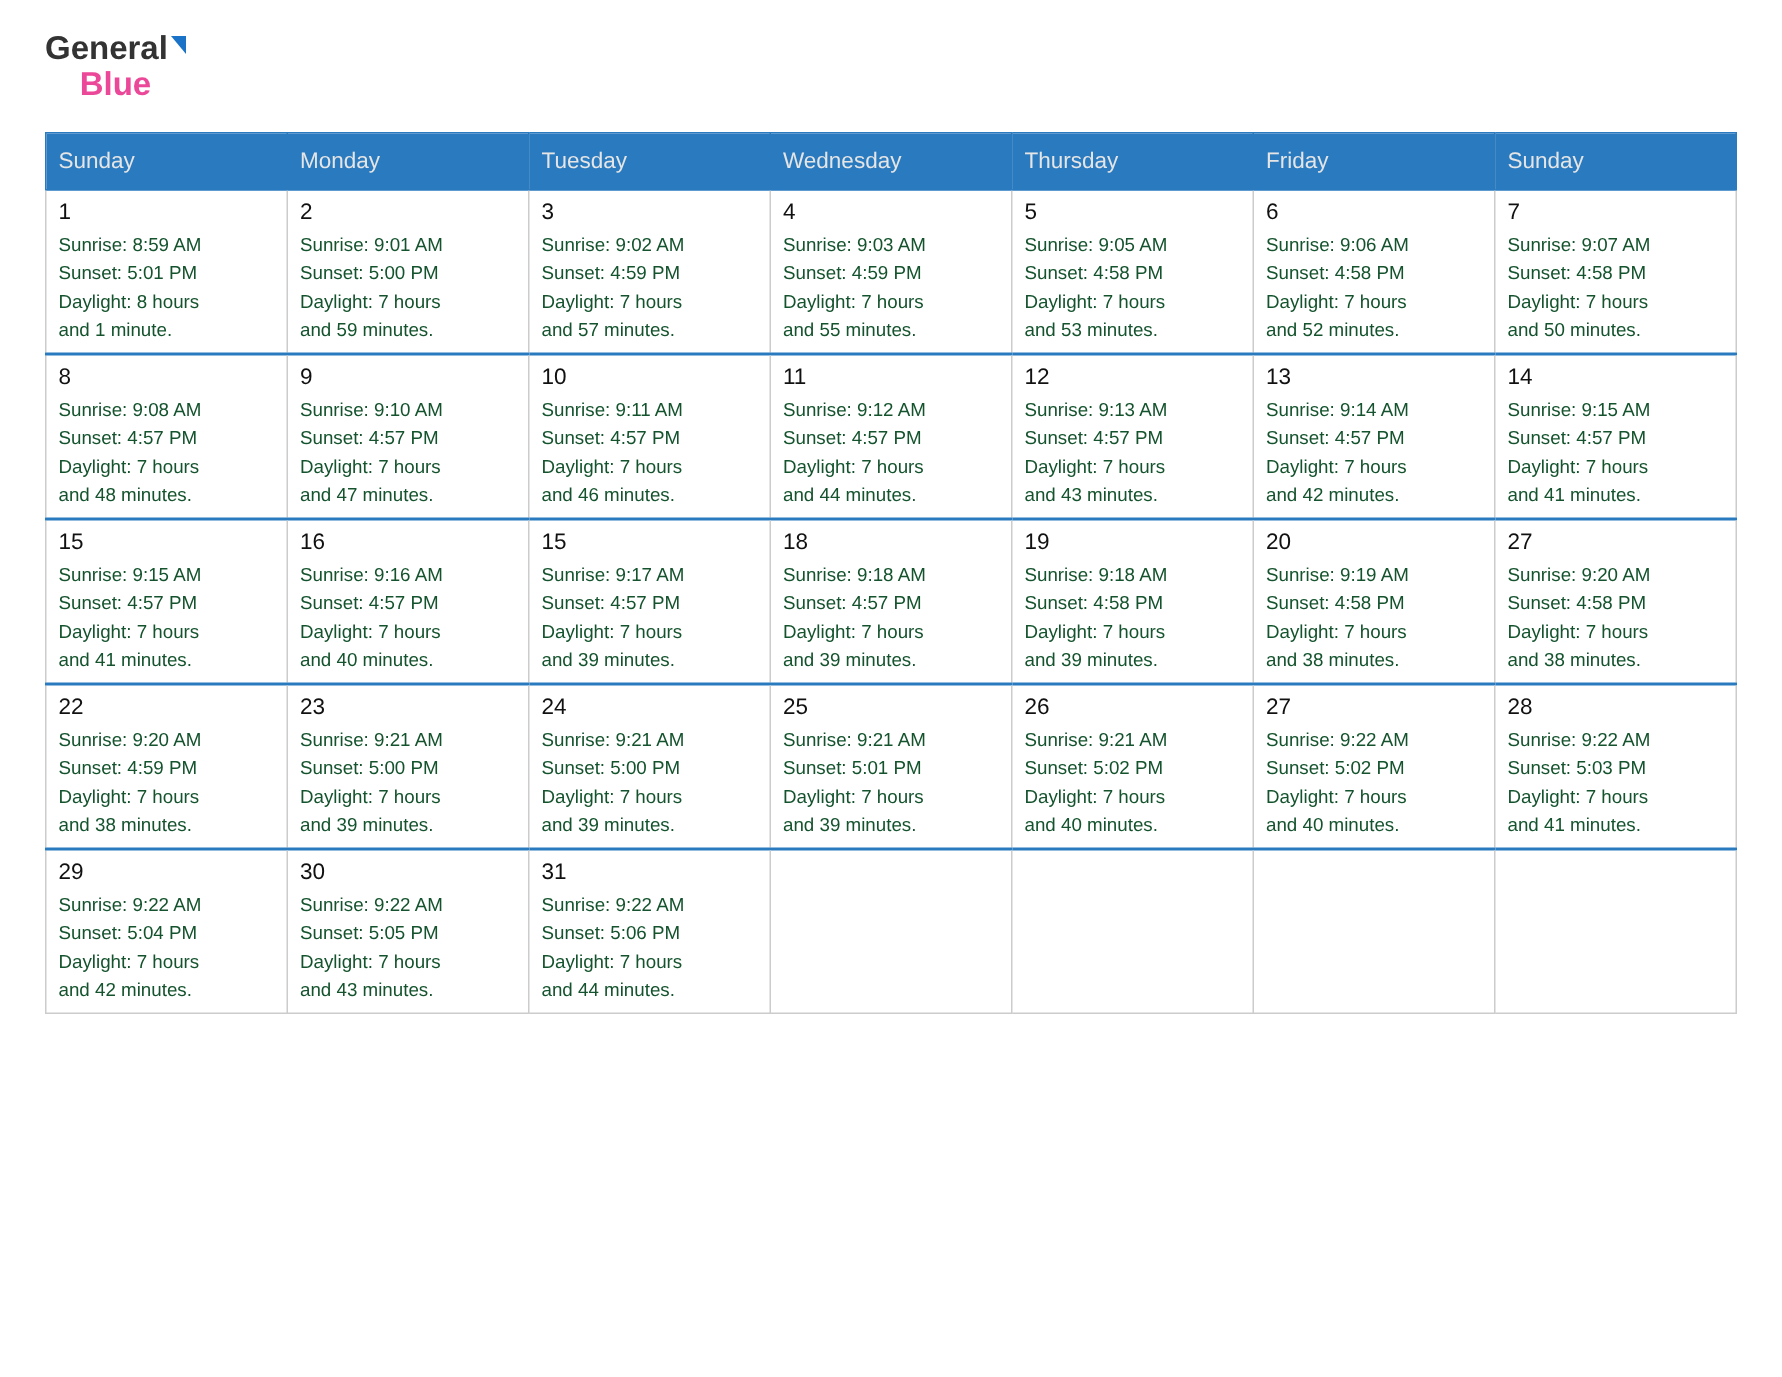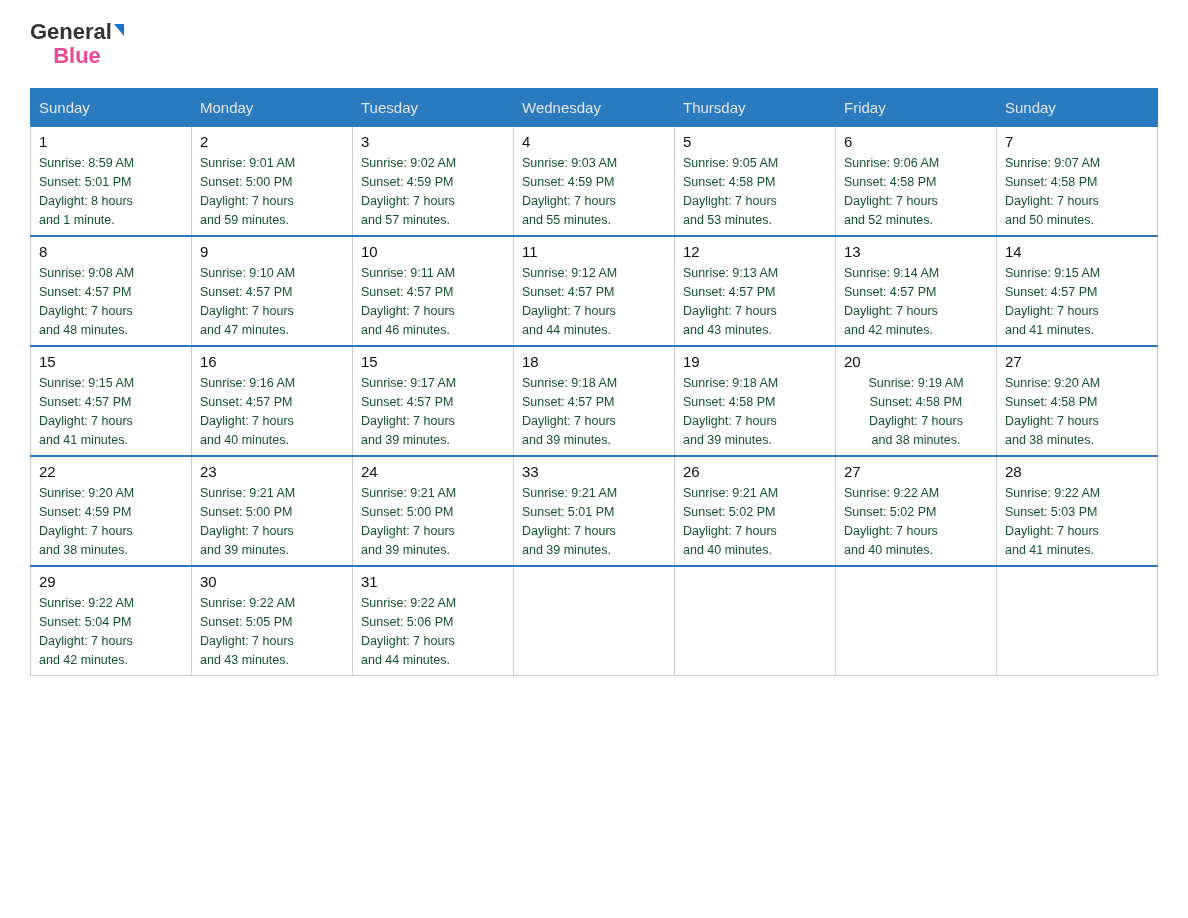--- a/index.html
+++ b/index.html
@@ -259,21 +259,21 @@
         </td>
         <td>
           <span class="day-num">19</span>
           <div class="day-info" style="white-space: pre-line;">Sunrise: 9:18 AM
 Sunset: 4:58 PM
 Daylight: 7 hours
 and 39 minutes.</div>
         </td>
         <td>
           <span class="day-num">20</span>
-          <div class="day-info" style="white-space: pre-line; text-align: center;">Sunrise: 9:19 AM
+          <div class="day-info" style="white-space: pre-line;">Sunrise: 9:19 AM
 Sunset: 4:58 PM
 Daylight: 7 hours
 and 38 minutes.</div>
         </td>
         <td>
           <span class="day-num">27</span>
           <div class="day-info" style="white-space: pre-line;">Sunrise: 9:20 AM
 Sunset: 4:58 PM
 Daylight: 7 hours
 and 38 minutes.</div>
@@ -295,21 +295,21 @@
 and 39 minutes.</div>
         </td>
         <td>
           <span class="day-num">24</span>
           <div class="day-info" style="white-space: pre-line;">Sunrise: 9:21 AM
 Sunset: 5:00 PM
 Daylight: 7 hours
 and 39 minutes.</div>
         </td>
         <td>
-          <span class="day-num">33</span>
+          <span class="day-num">25</span>
           <div class="day-info" style="white-space: pre-line;">Sunrise: 9:21 AM
 Sunset: 5:01 PM
 Daylight: 7 hours
 and 39 minutes.</div>
         </td>
         <td>
           <span class="day-num">26</span>
           <div class="day-info" style="white-space: pre-line;">Sunrise: 9:21 AM
 Sunset: 5:02 PM
 Daylight: 7 hours

